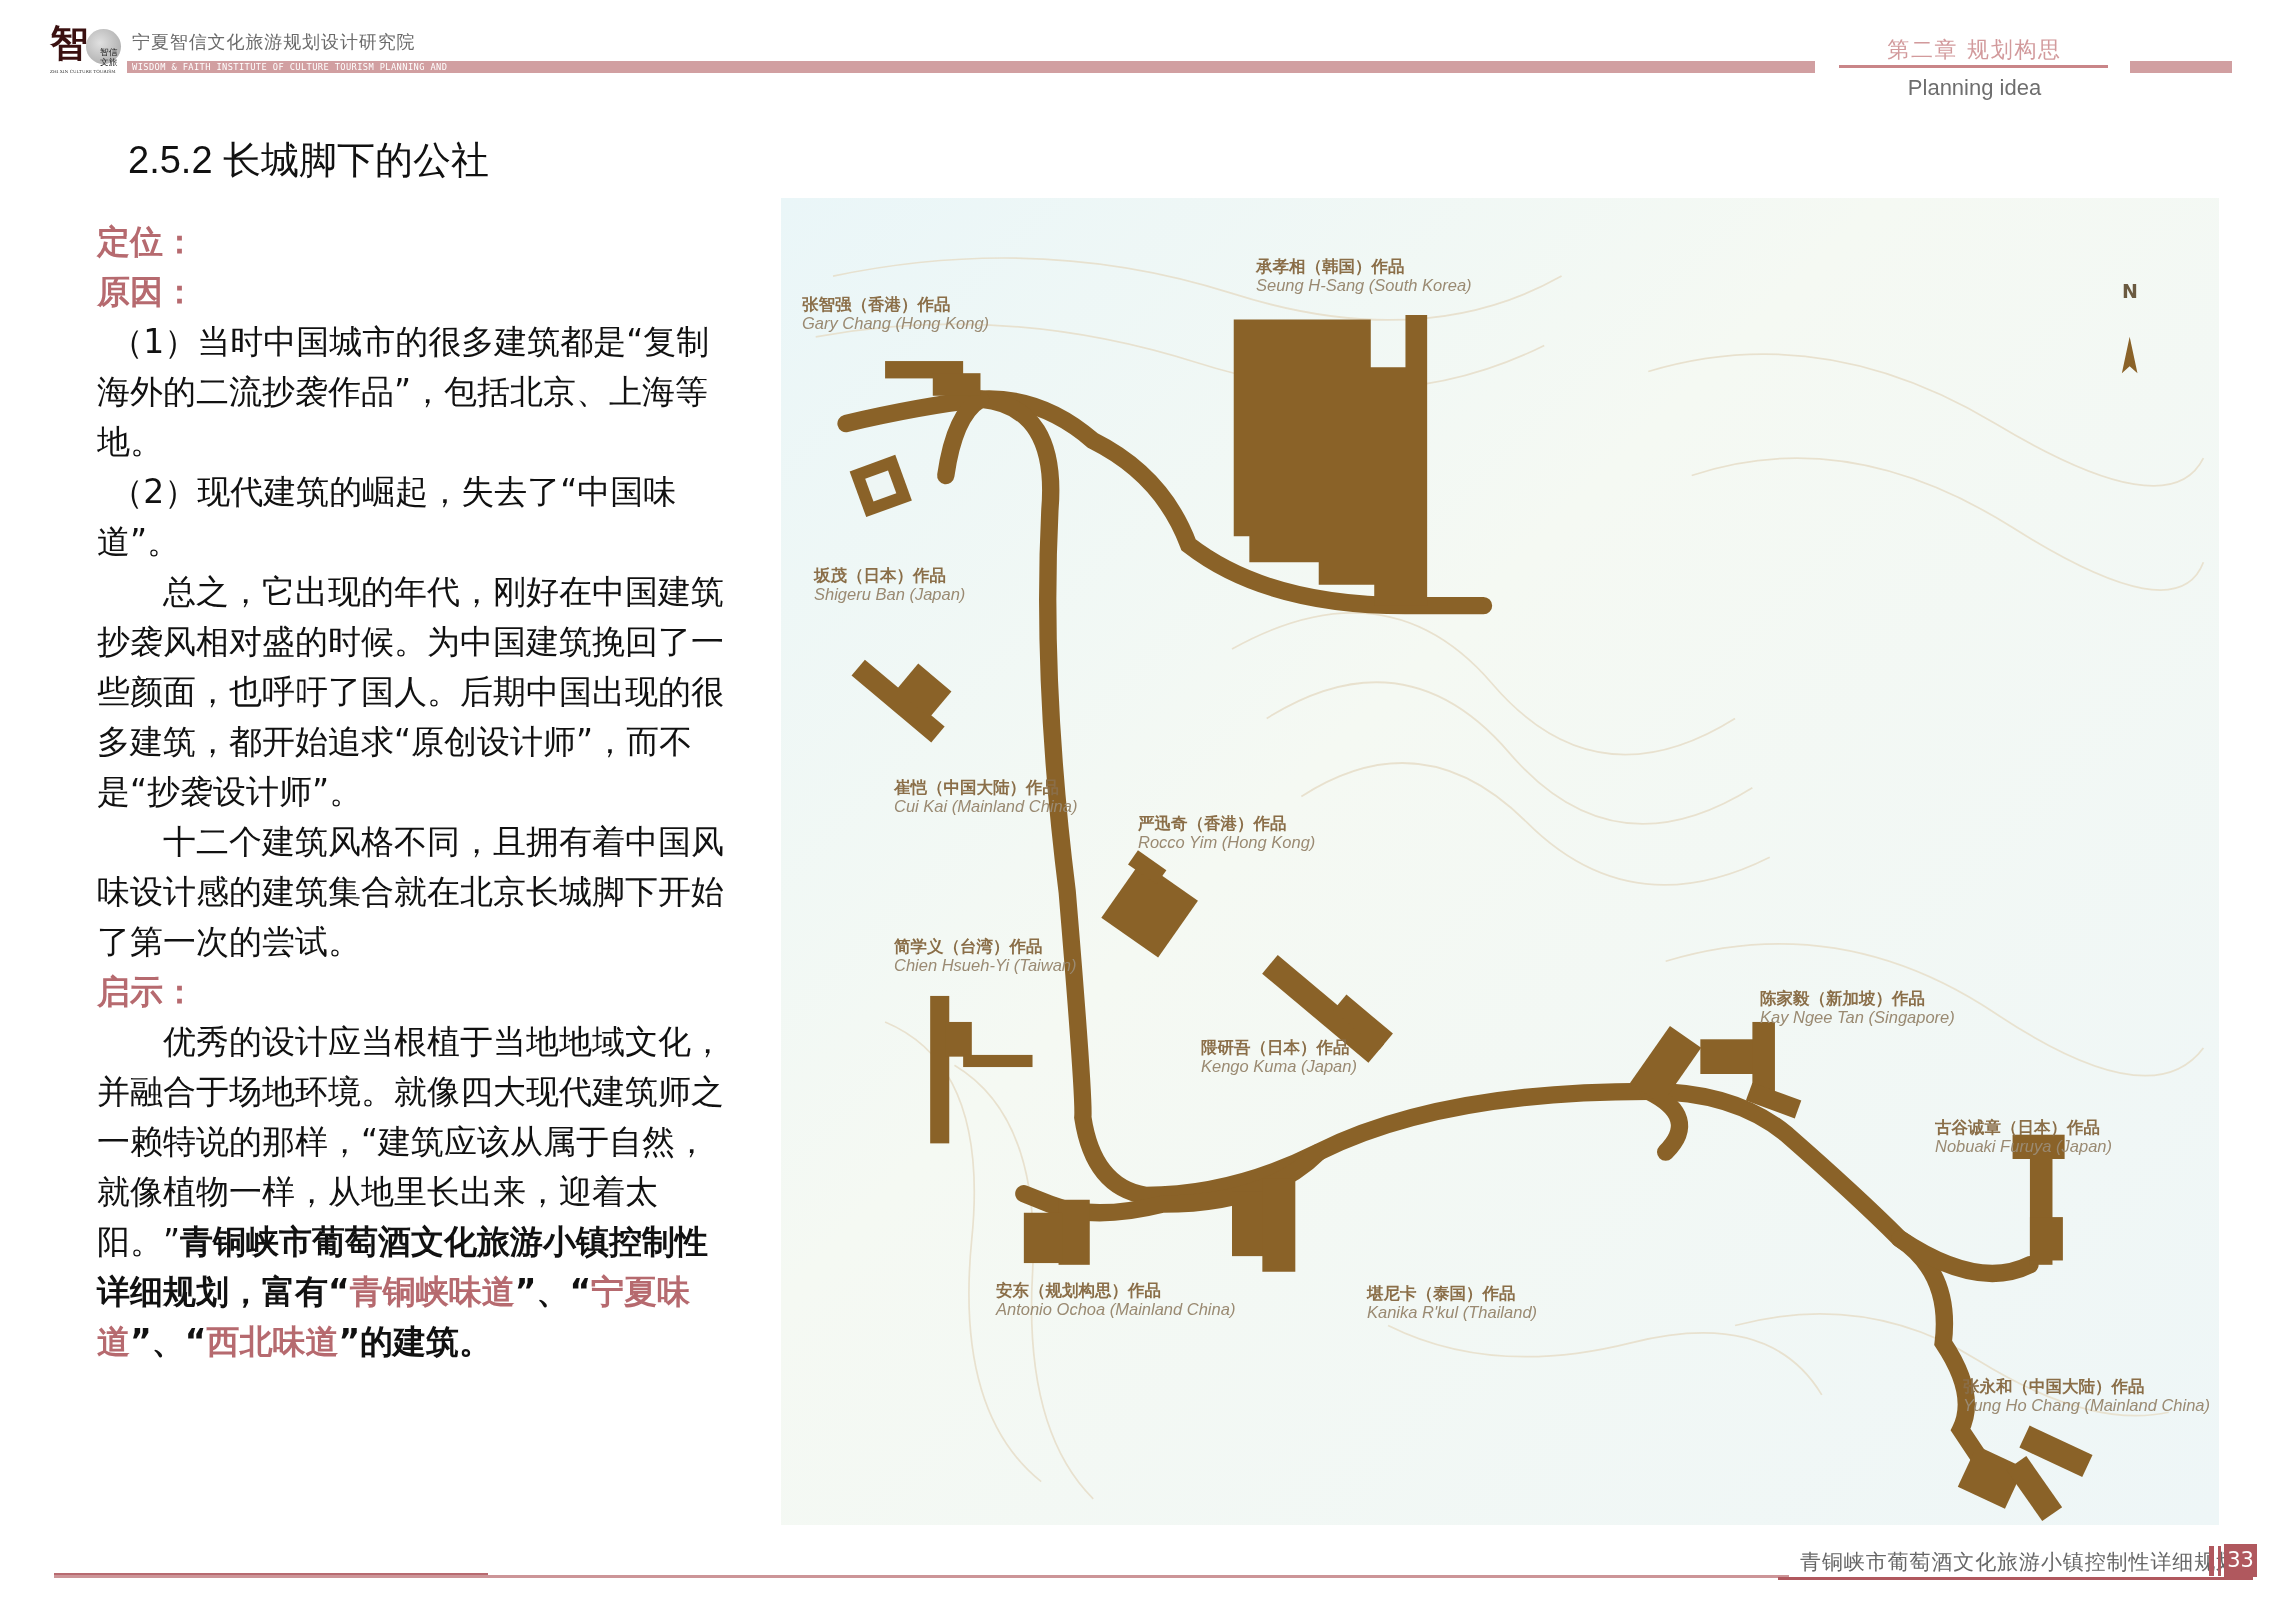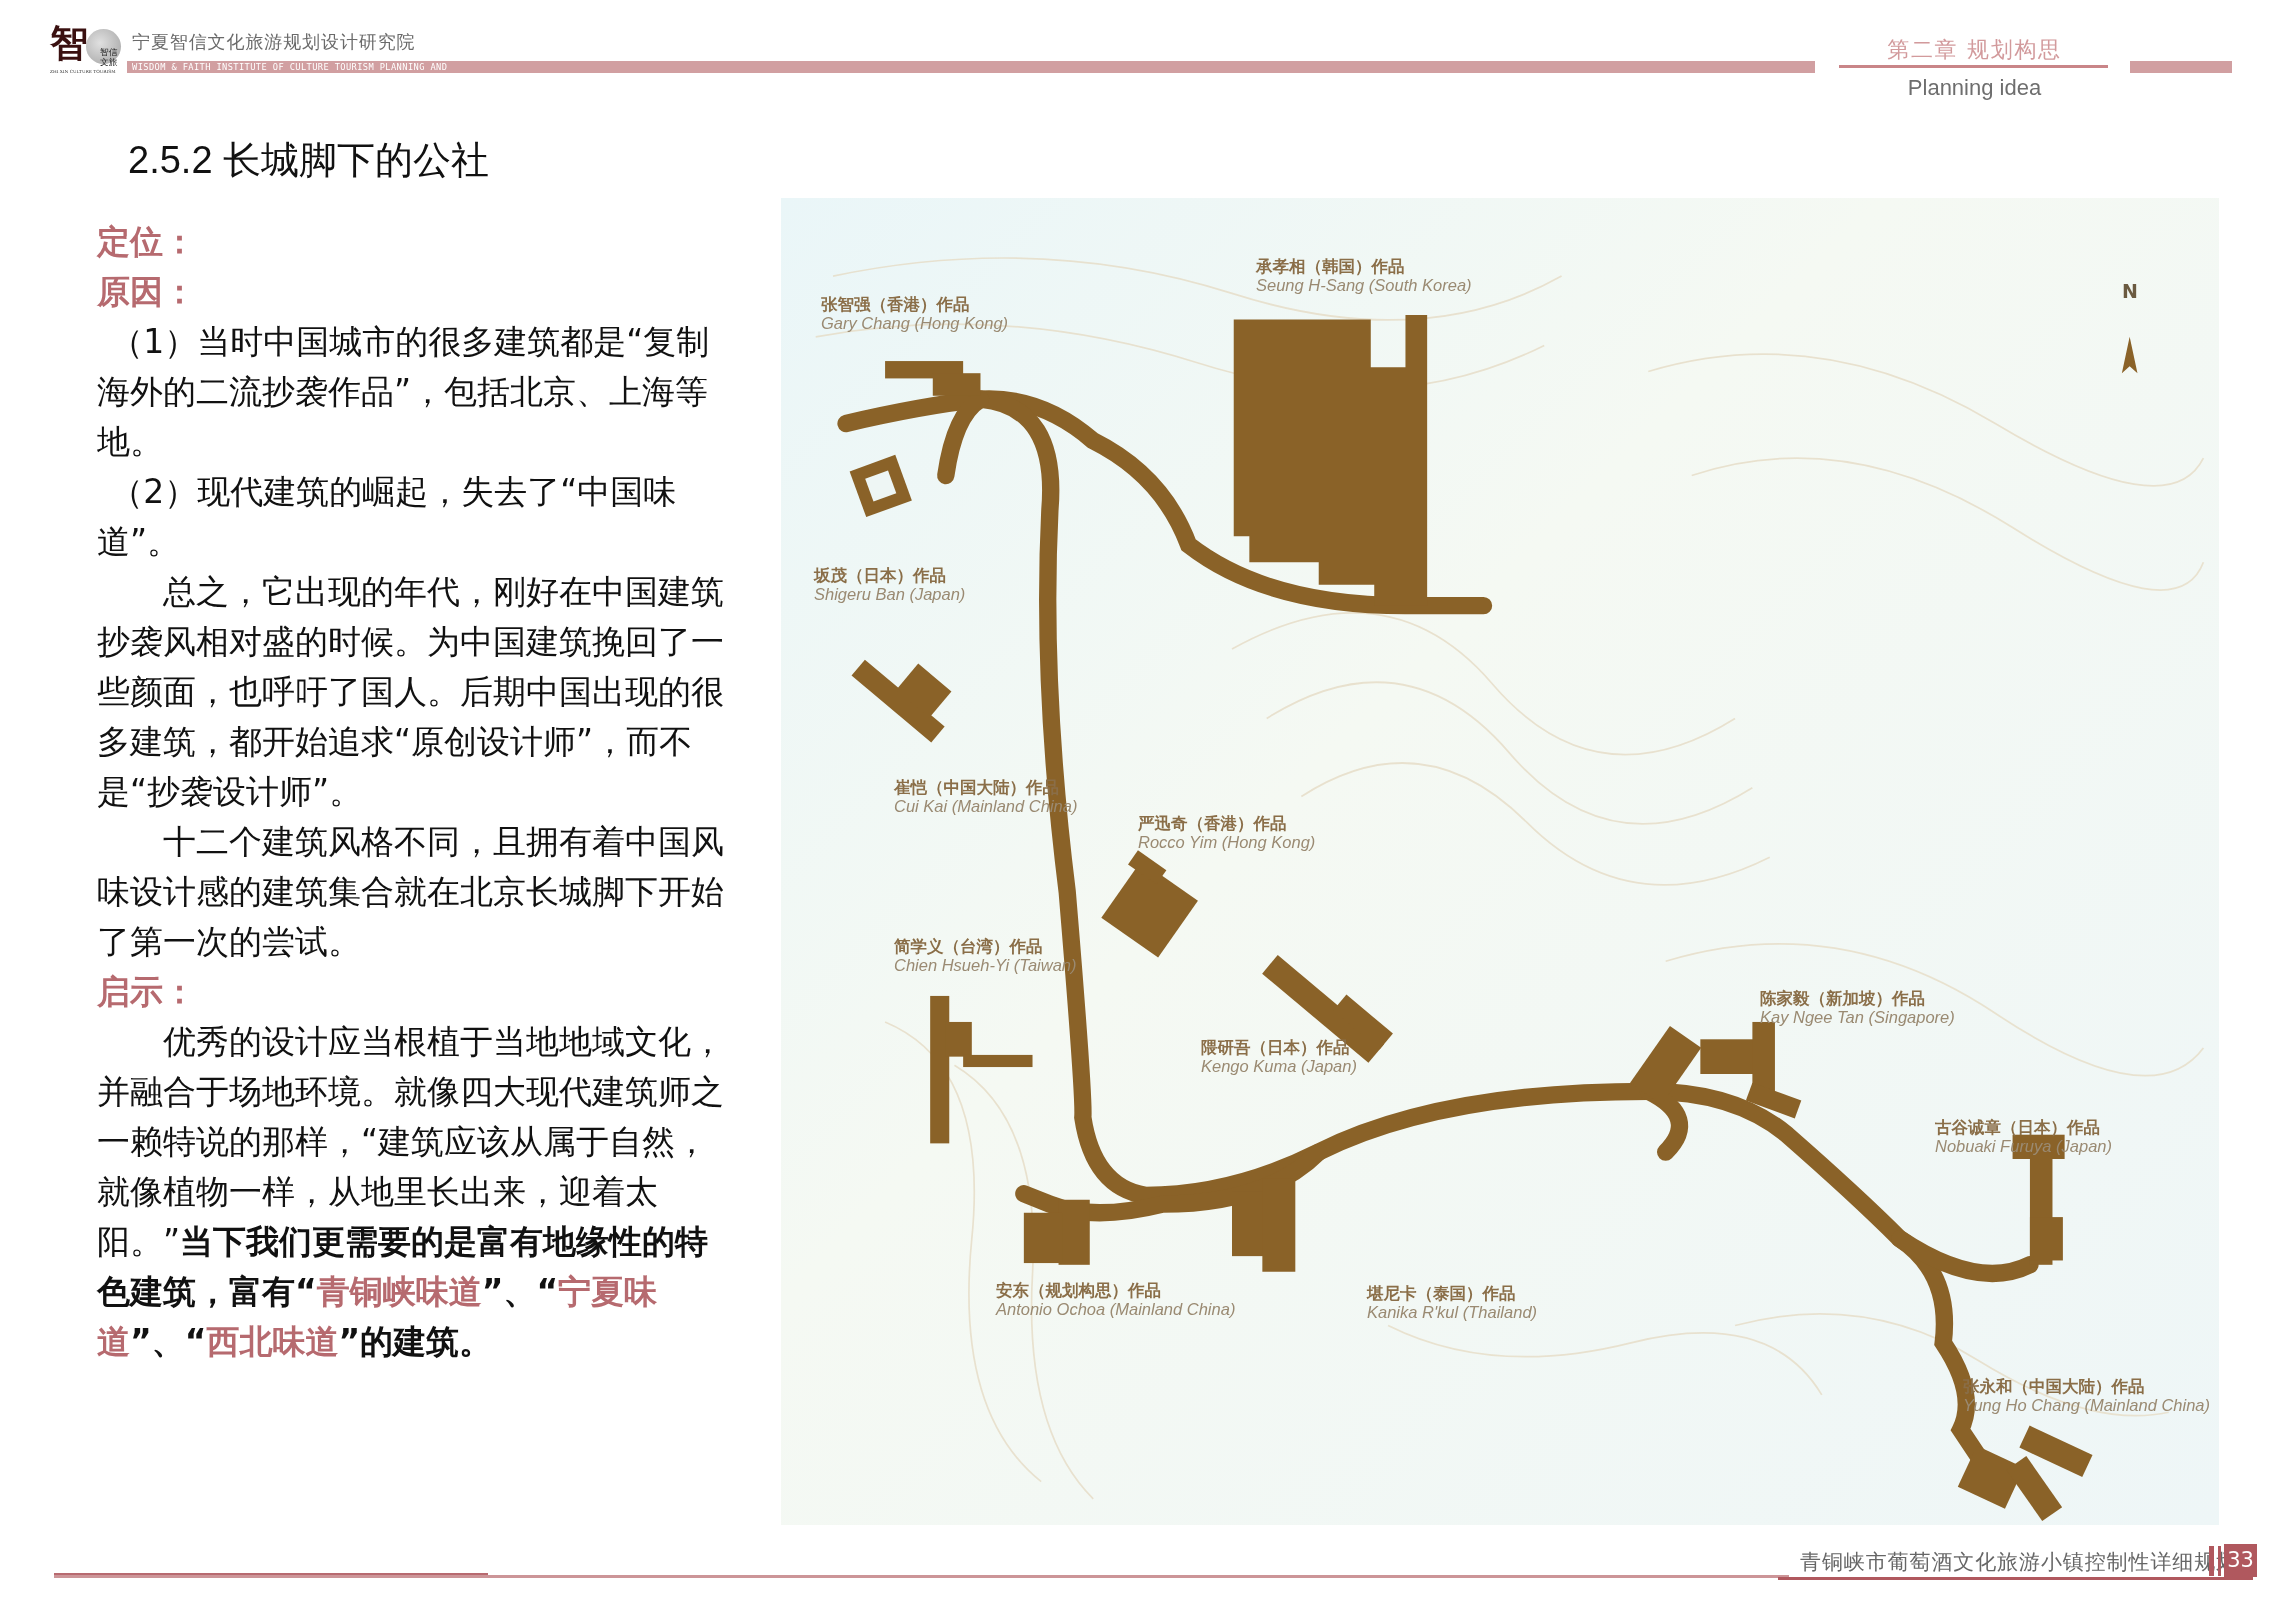--- a/index.html
+++ b/index.html
@@ -70,21 +70,21 @@
 <div class="page-title">2.5.2 长城脚下的公社</div>
 
 <div class="text-col">
   <p class="h-red">定位：</p>
   <p class="h-red">原因：</p>
   <p class="indent-s">（1）当时中国城市的很多建筑都是“复制海外的二流抄袭作品”，包括北京、上海等地。</p>
   <p class="indent-s">（2）现代建筑的崛起，失去了“中国味道”。</p>
   <p class="indent">总之，它出现的年代，刚好在中国建筑抄袭风相对盛的时候。为中国建筑挽回了一些颜面，也呼吁了国人。后期中国出现的很多建筑，都开始追求“原创设计师”，而不是“抄袭设计师”。</p>
   <p class="indent">十二个建筑风格不同，且拥有着中国风味设计感的建筑集合就在北京长城脚下开始了第一次的尝试。</p>
   <p class="h-red">启示：</p>
-  <p class="indent"><span>优秀的设计应当根植于当地地域文化，并融合于场地环境。就像四大现代建筑师之一赖特说的那样，“建筑应该从属于自然，就像植物一样，从地里长出来，迎着太阳。”</span><span class="b">当下我们更需要的是富有地缘性的特色建筑，富有“</span><span class="red">青铜峡味道</span><span class="b">”、“</span><span class="red">宁夏味道</span><span class="b">”、“</span><span class="red">西北味道</span><span class="b">”的建筑。</span></p>
+  <p class="indent"><span>优秀的设计应当根植于当地地域文化，并融合于场地环境。就像四大现代建筑师之一赖特说的那样，“建筑应该从属于自然，就像植物一样，从地里长出来，迎着太阳。”</span><span class="b">青铜峡市葡萄酒文化旅游小镇控制性详细规划，富有“</span><span class="red">青铜峡味道</span><span class="b">”、“</span><span class="red">宁夏味道</span><span class="b">”、“</span><span class="red">西北味道</span><span class="b">”的建筑。</span></p>
 </div>
 
 <div class="map">
   <svg width="1438" height="1327" viewBox="0 0 1658 1530">
 
     <g fill="none" stroke="#e6dcc6" stroke-width="2" opacity="0.8">
       <path d="M60 90 Q300 40 520 110 T900 90"></path>
       <path d="M40 160 Q260 120 480 190 T880 170"></path>
       <path d="M520 520 Q700 420 820 560 T1100 600"></path>
       <path d="M560 600 Q720 500 840 640 T1120 680"></path>
@@ -170,21 +170,21 @@
         </g>
     </g>
 
     <polygon points="1555,160 1546,202 1555,194 1564,202" fill="#8a6228"></polygon>
   </svg>
 
   <div class="north">
     <span class="n">N</span>
   </div>
 
-  <div class="lbl" style="left:40px;top:97px;">
+  <div class="lbl" style="left:21px;top:97px;">
     <span class="cn">张智强（香港）作品</span>
     <span class="en">Gary Chang (Hong Kong)</span>
   </div>
   <div class="lbl" style="left:475px;top:59px;">
     <span class="cn">承孝相（韩国）作品</span>
     <span class="en">Seung H-Sang (South Korea)</span>
   </div>
   <div class="lbl" style="left:33px;top:368px;">
     <span class="cn">坂茂（日本）作品</span>
     <span class="en">Shigeru Ban (Japan)</span>

